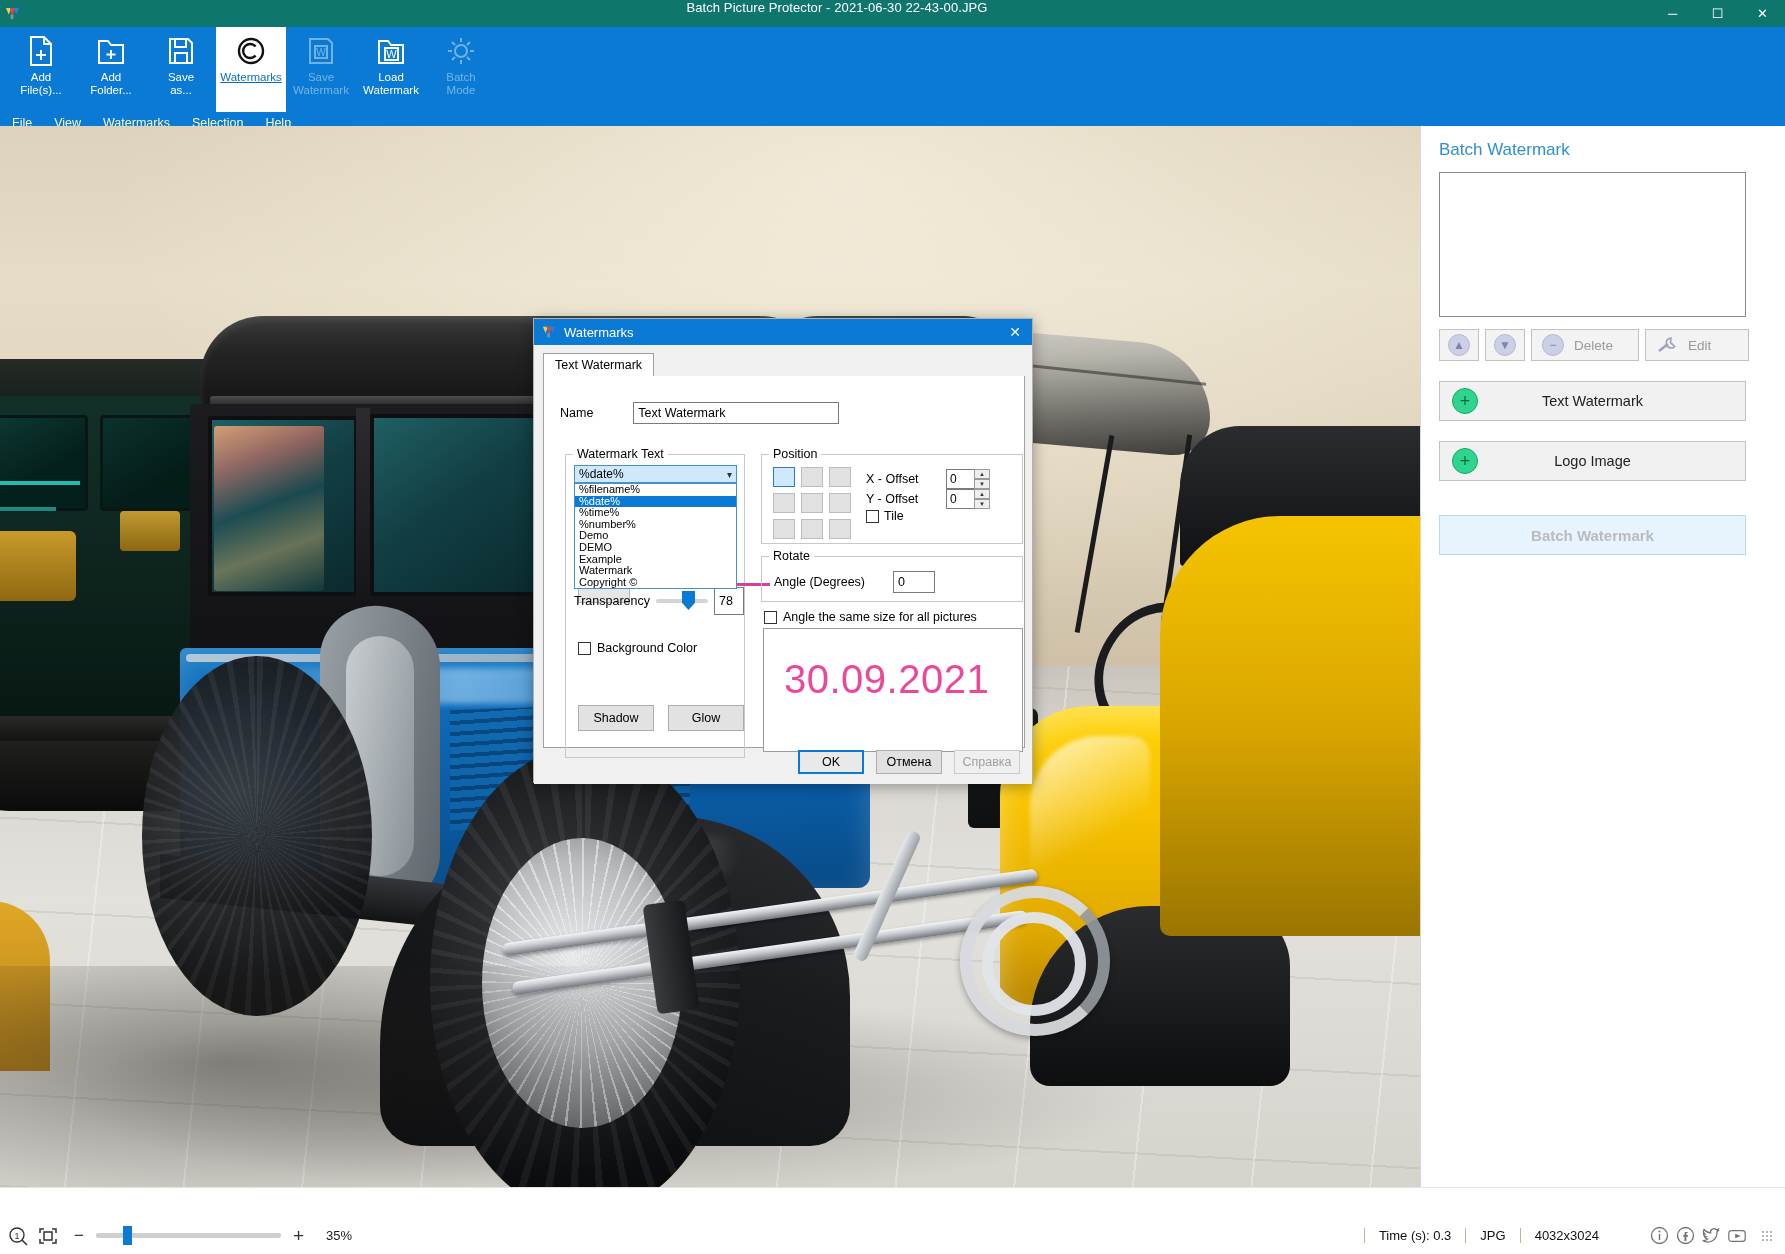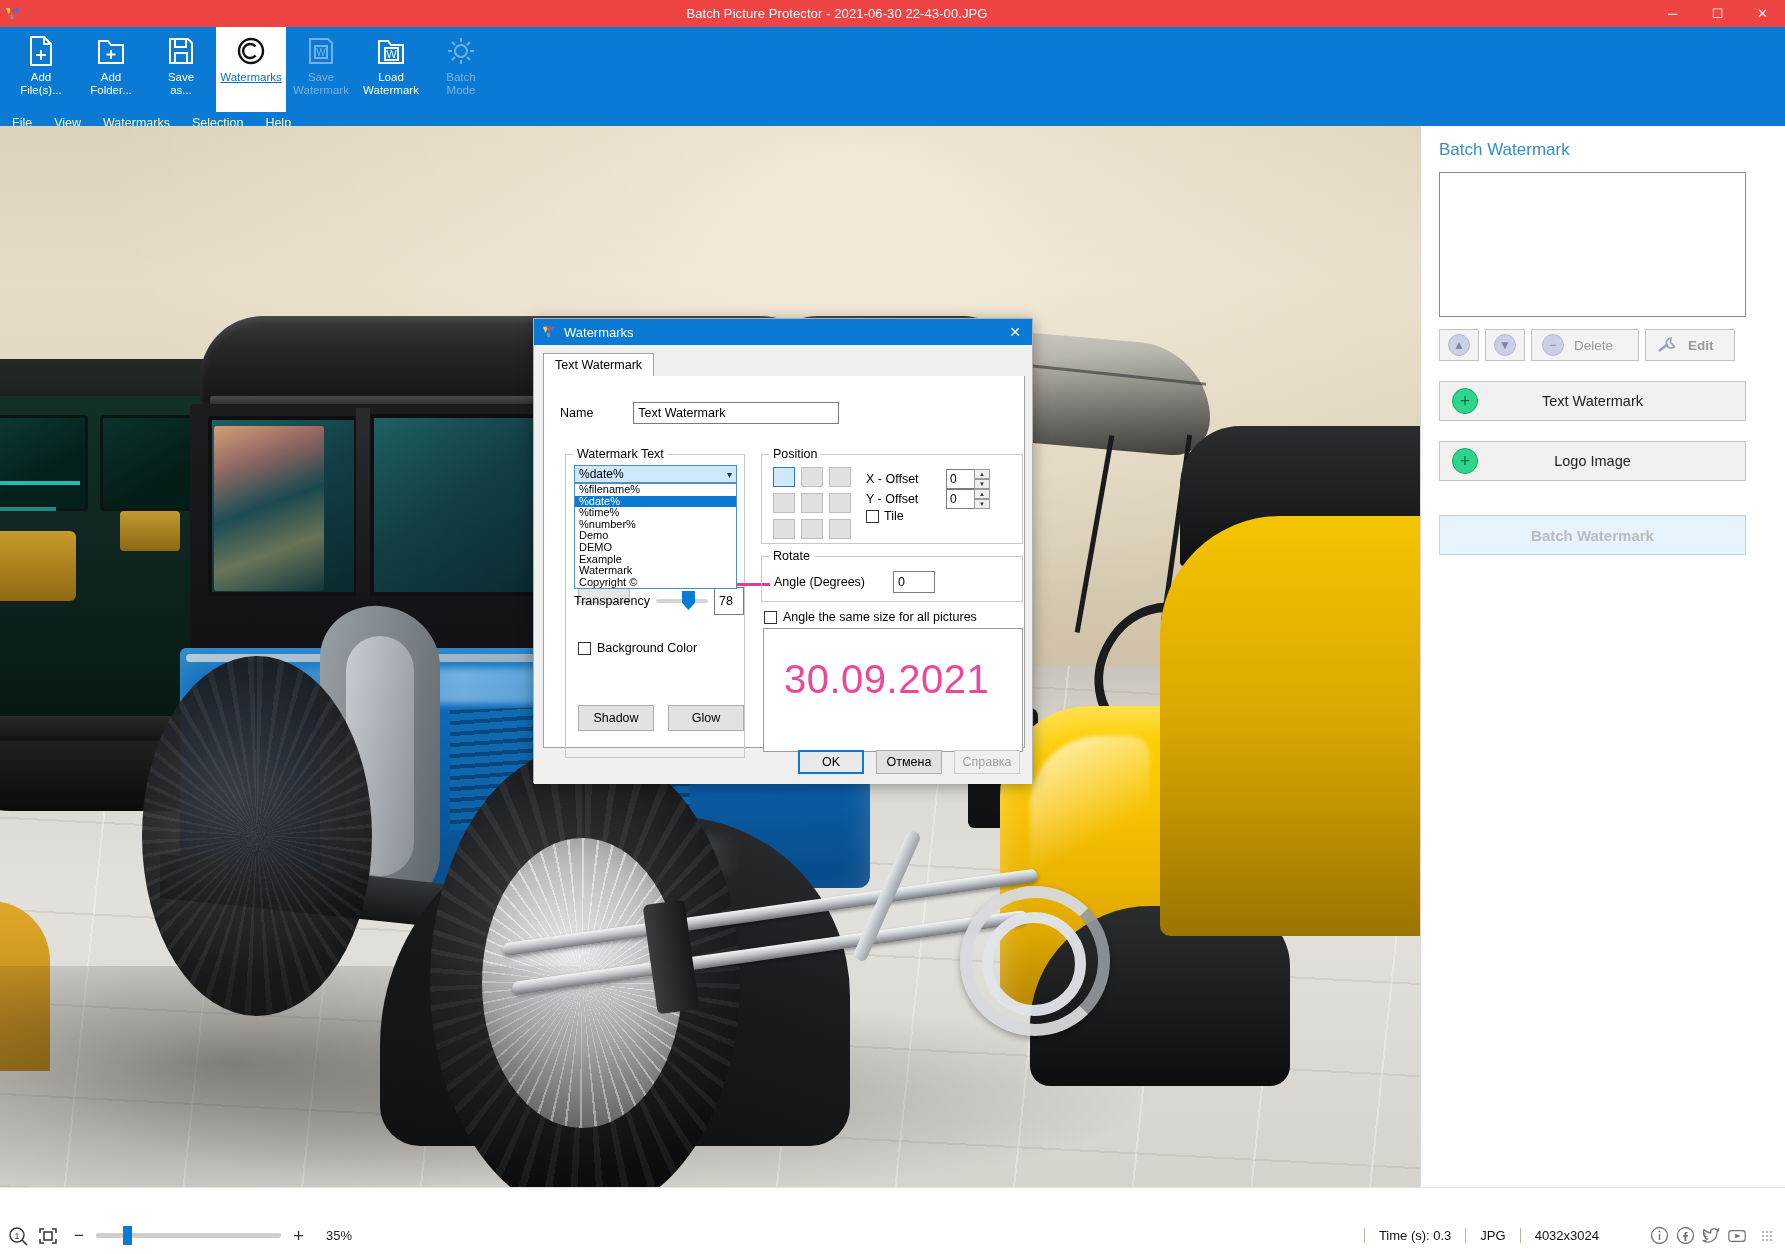--- a/index.html
+++ b/index.html
@@ -7,22 +7,22 @@
     width: 1785px; height: 1254px;
     overflow: hidden;
     font-family: "Liberation Sans", sans-serif;
     background: #ffffff;
   }
   #app { position: relative; width: 1785px; height: 1254px; }
 
   
   .titlebar {
     position: absolute; top: 0; left: 0; width: 1785px; height: 27px;
-    background: #ef4444; color: #ffffff;
-    display: flex; align-items: center;
+    background: #0f766e; color: #ffffff;
+    display: flex; align-items: flex-start;
   }
   .tb-appicon {
     width: 24px; height: 27px; display: flex; align-items: center; justify-content: center;
   }
   .tb-title {
     flex: 1; text-align: center; font-size: 13px; letter-spacing: .1px;
     color: #ffffff;
   }
   .tb-btns { display: flex; height: 27px; }
   .tb-btn {
@@ -396,21 +396,21 @@
   .sb-row1 { display:flex; gap:6px; margin-top:12px; }
   .btn-sq {
     width:40px; height:32px; border:1px solid #c2c2c2; background:#f3f3f3;
     display:flex; align-items:center; justify-content:center;
   }
   .btn-wide {
     height:32px; border:1px solid #c2c2c2; background:#f3f3f3;
     display:flex; align-items:center; gap:10px; padding:0 10px; color:#9a9a9a; font-size:13.5px;
   }
   .btn-delete { width:108px; }
-  .btn-edit { width:90px;font-weight:bold; }
+  .btn-edit { width:104px; }
   .circ {
     width:22px; height:22px; border-radius:50%;
     background:#ccd0e6; border:1px solid #b4b9d6; display:flex;
     align-items:center; justify-content:center; color:#7f84a8; font-size:12px;
   }
   .sb-big {
     width:307px; height:40px; margin-top:20px;
     border:1px solid #c2c2c2; background:#f1f1f1;
     display:flex; align-items:center; position:relative; cursor:pointer;
   }

